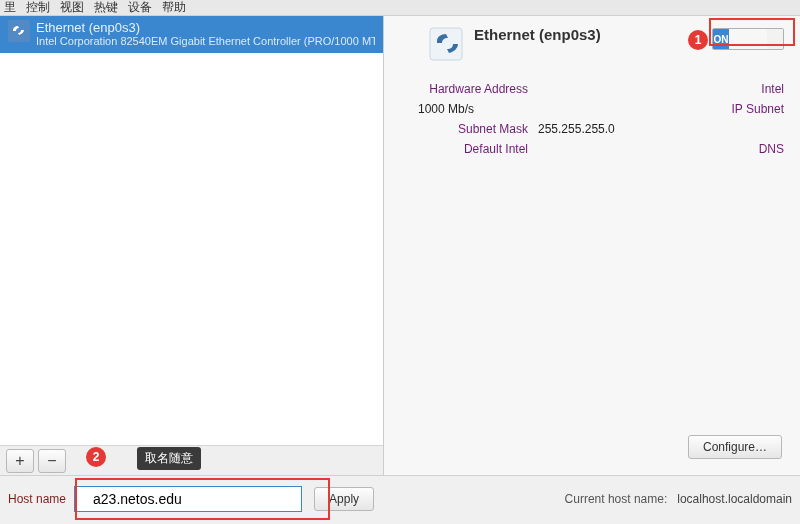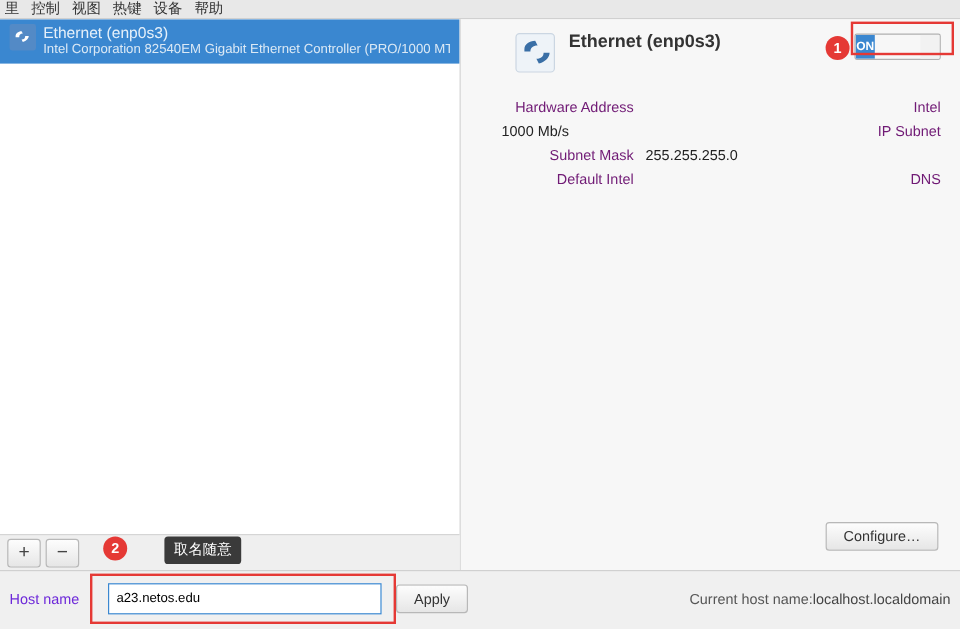--- a/index.html
+++ b/index.html
@@ -35,24 +35,24 @@
 .toggle .on { flex: 1; background: #3a87d0; color: #fff; font-size: 10px; font-weight: bold; display:flex; align-items:center; justify-content:center; }
 .toggle .off { flex: 1; background: #f2f2f2; }
 
 .info-grid { display: grid; grid-template-columns: 110px 1fr; gap: 6px 10px; margin-left: 24px; }
 .info-grid .lab { text-align: right; color: #701a75; }
 .info-grid .val { color: #222; }
 
 .configure-btn { position: absolute; right: 18px; bottom: 16px; background: linear-gradient(#fdfdfd,#e6e6e6); border: 1px solid #b8b8b8; border-radius: 3px; padding: 4px 14px; color: #333; cursor: pointer; margin-left: 32px; }
 
 .bottom-bar { height: 46px; background: #f0f0f0; border-top: 1px solid #d0d0d0; display: flex; align-items: center; padding: 0 8px; position: relative; }
-.bottom-bar .hostlab { color: #6d28d9; margin-right: 24px; }
-.hostinput { width: 228px; height: 26px; border: 1px solid #3a87d0; padding: 0 6px; outline: none; background: #fff; font-size: 11px; }
+.bottom-bar .hostlab { color: #7f1d1d; margin-right: 8px; }
+.hostinput { width: 228px; height: 26px; border: 1px solid #3a87d0; padding: 0 18px; outline: none; background: #fff; font-size: 14px; }
 .applybtn { margin-left: 12px; background: linear-gradient(#fdfdfd,#e6e6e6); border: 1px solid #b8b8b8; border-radius: 3px; padding: 4px 14px; color: #333; cursor: pointer; }
-.bottom-right { position: absolute; right: 8px; display: flex; align-items: center; gap: 0; }
+.bottom-right { position: absolute; right: 8px; display: flex; align-items: center; gap: 10px; }
 .bottom-right .curlab { color: #555; }
 .bottom-right .curval { color: #444; }
 svg { display: block; }
 </style>
 </head>
 <body>
 
 <div class="menubar">
   <span>里</span>
   <span>控制</span>

